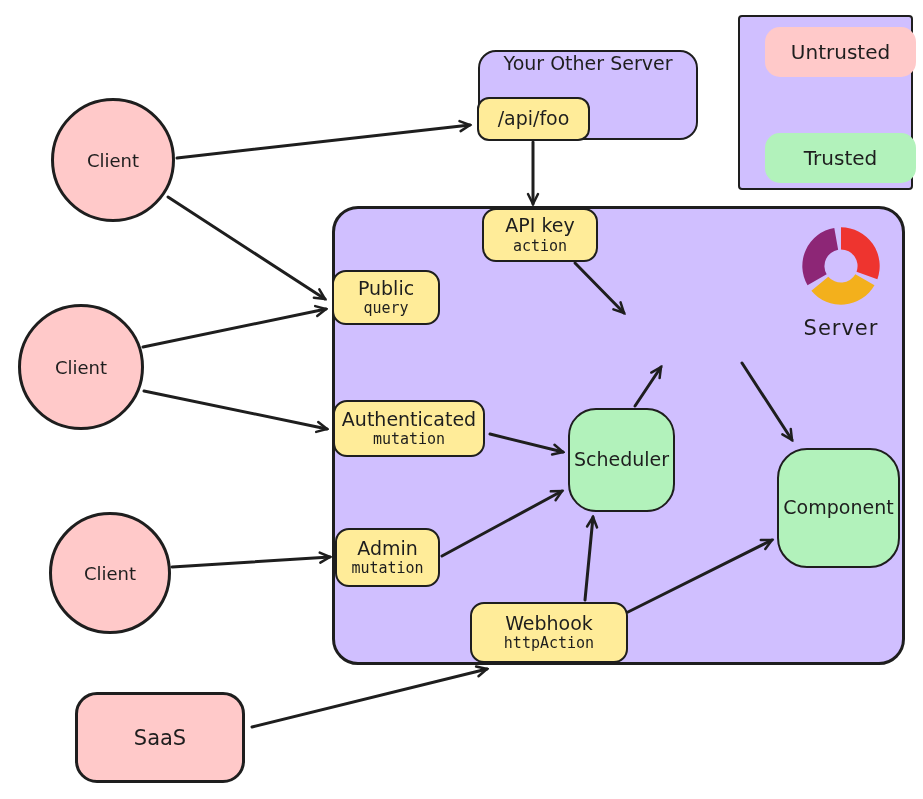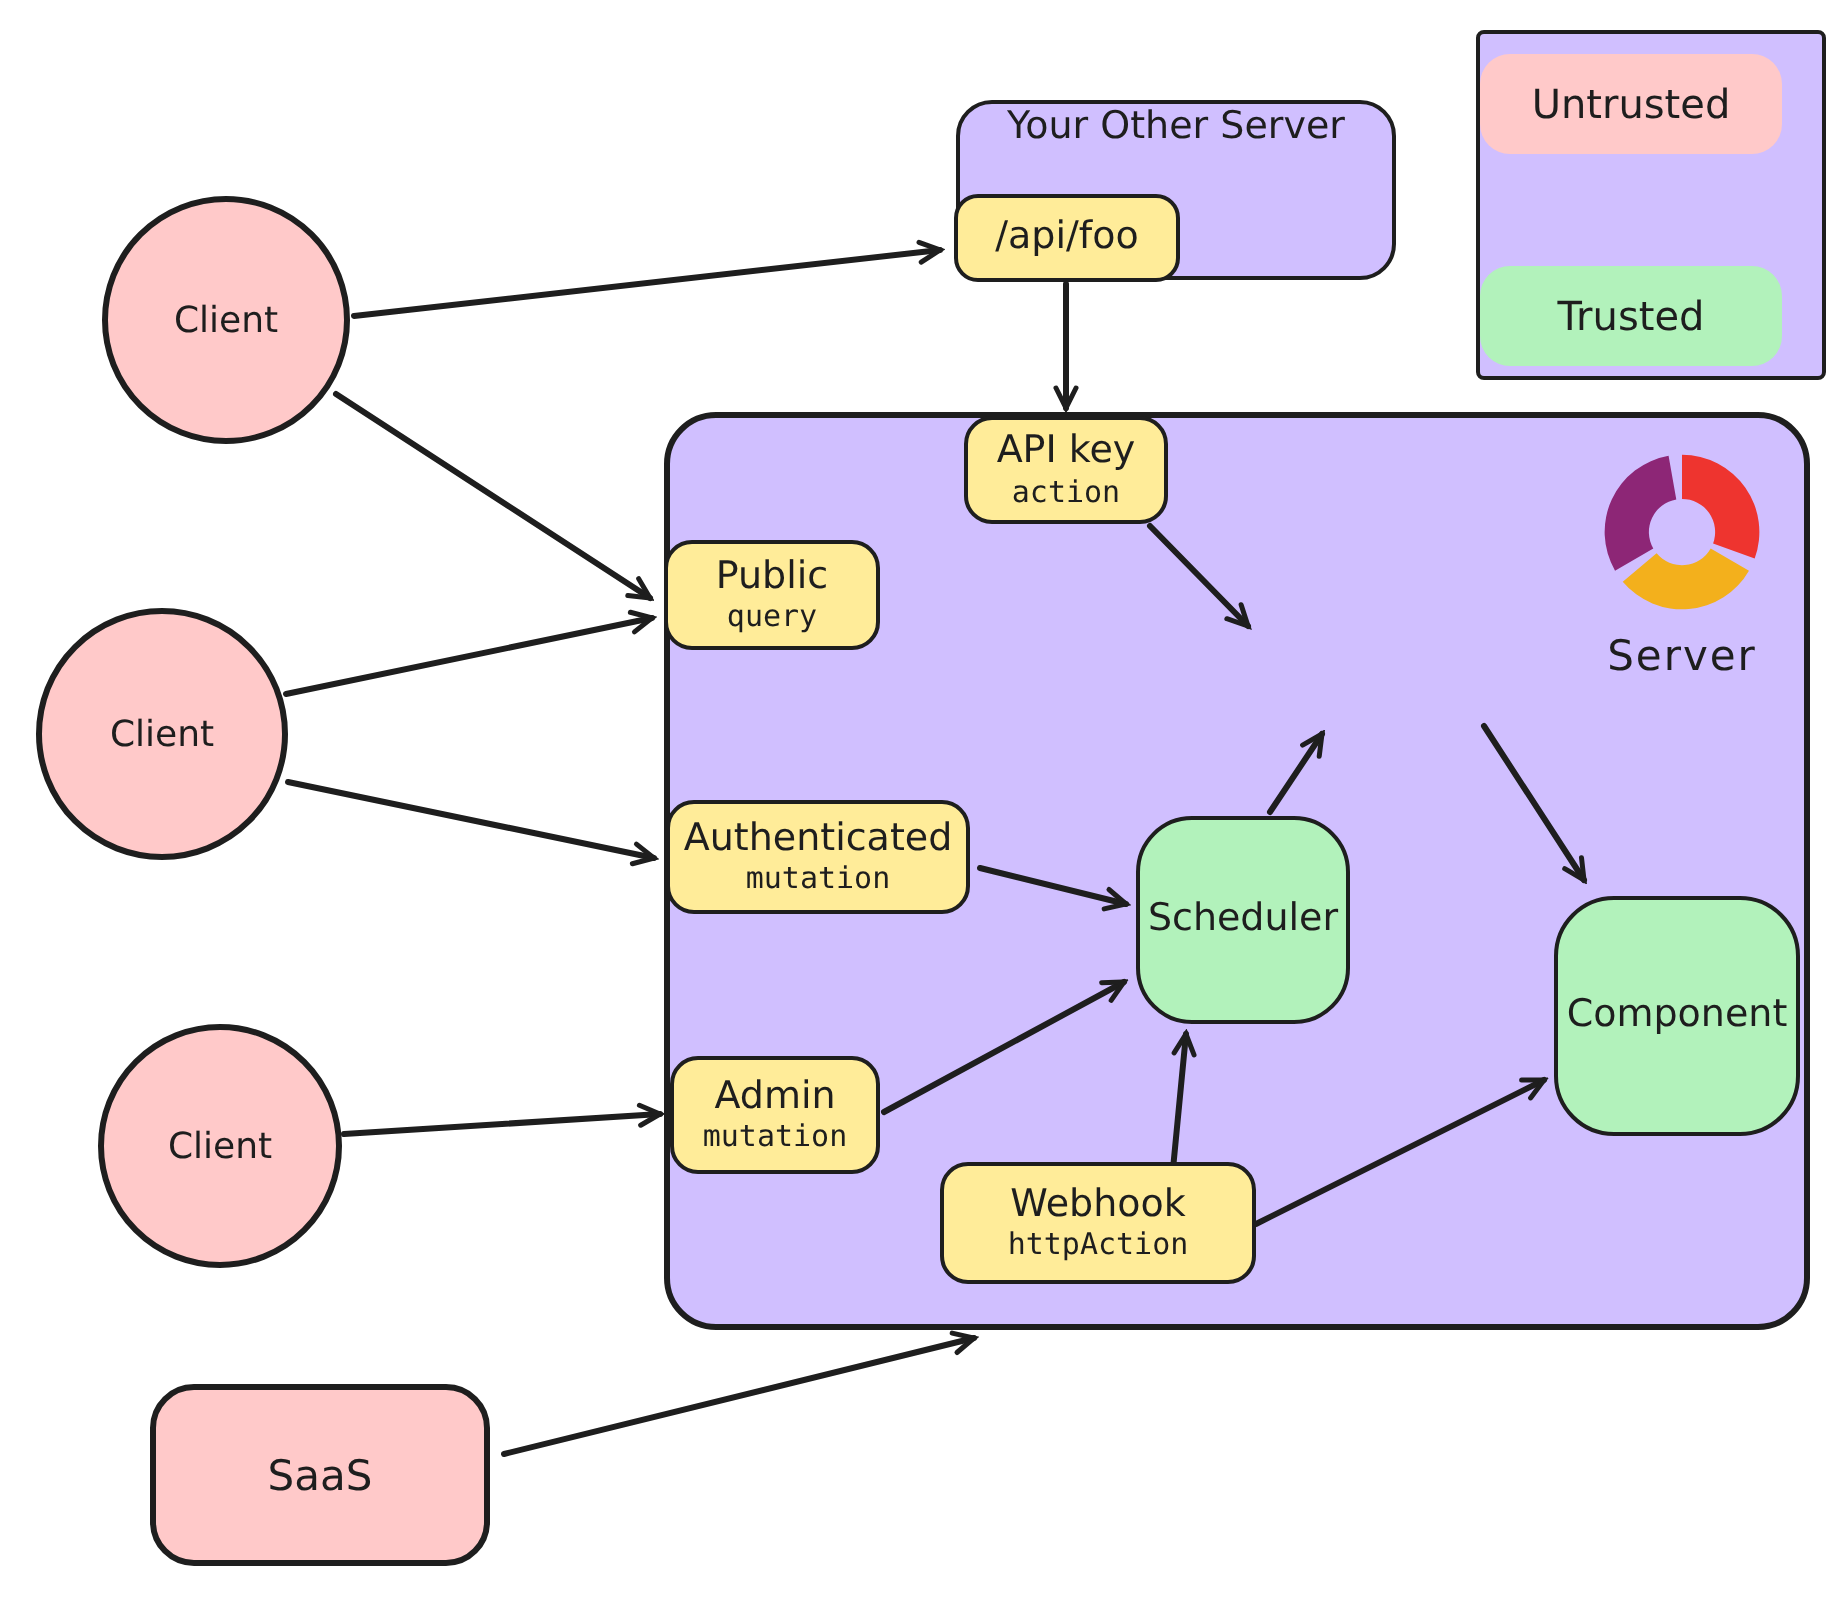--- a/index.html
+++ b/index.html
@@ -34,21 +34,21 @@
   #saas-box{
     position:absolute;left:75px;top:692px;width:170px;height:91px;
     background:#ffc9c9;border:3px solid #1e1e1e;border-radius:22px;z-index:1;box-sizing:border-box;
     display:flex;align-items:center;justify-content:center;font-size:21px;
   }
   #legend-box{
     position:absolute;left:738px;top:15px;width:175px;height:175px;
     background:#d0bfff;border:2.5px solid #1e1e1e;border-radius:4px;z-index:3;box-sizing:border-box;
   }
   .legend-pill{
-    position:absolute;left:0;width:151px;height:50px;border-radius:15px;
+    position:absolute;left:25px;width:151px;height:50px;border-radius:15px;
     display:flex;align-items:center;justify-content:center;font-size:20px;
   }
   #arrow-layer{position:absolute;left:0;top:0;z-index:2;pointer-events:none;}
   #convex-logo{position:absolute;left:795px;top:220px;width:92px;height:92px;z-index:3;}
   #convex-label{
     position:absolute;left:795px;top:316px;width:92px;text-align:center;
     font-size:21px;z-index:3;letter-spacing:1px;
   }
 </style>
 </head>
@@ -97,41 +97,41 @@
       <line x1="635" y1="406" x2="661" y2="367" marker-end="url(#ah)"></line>
       <line x1="742" y1="363" x2="792" y2="440" marker-end="url(#ah)"></line>
       <line x1="628" y1="612" x2="772" y2="540" marker-end="url(#ah)"></line>
     </g>
   </svg>
 
   <div class="node yellow" style="left:477px;top:97px;width:113px;height:44px;border-radius:12px;justify-content:center;">
     <span class="title">/api/foo</span>
   </div>
 
-  <div class="node yellow" style="left:482px;top:208px;width:102px;height:54px;">
+  <div class="node yellow" style="left:482px;top:208px;width:116px;height:54px;">
     <span class="title">API key</span>
     <span class="code">action</span>
   </div>
 
   <div class="node yellow" style="left:332px;top:270px;width:108px;height:55px;">
     <span class="title">Public</span>
     <span class="code">query</span>
   </div>
 
   <div class="node yellow" style="left:333px;top:400px;width:152px;height:57px;">
     <span class="title">Authenticated</span>
     <span class="code">mutation</span>
   </div>
 
   <div class="node yellow" style="left:335px;top:528px;width:105px;height:59px;">
     <span class="title">Admin</span>
     <span class="code">mutation</span>
   </div>
 
-  <div class="node yellow" style="left:470px;top:581px;width:158px;height:61px;">
+  <div class="node yellow" style="left:470px;top:602px;width:158px;height:61px;">
     <span class="title">Webhook</span>
     <span class="code">httpAction</span>
   </div>
 
 
   <div class="node green" style="left:568px;top:408px;width:107px;height:104px;border-radius:28px;">
     <span class="title">Scheduler</span>
   </div>
 
   <div class="node green" style="left:777px;top:448px;width:123px;height:120px;border-radius:30px;">

